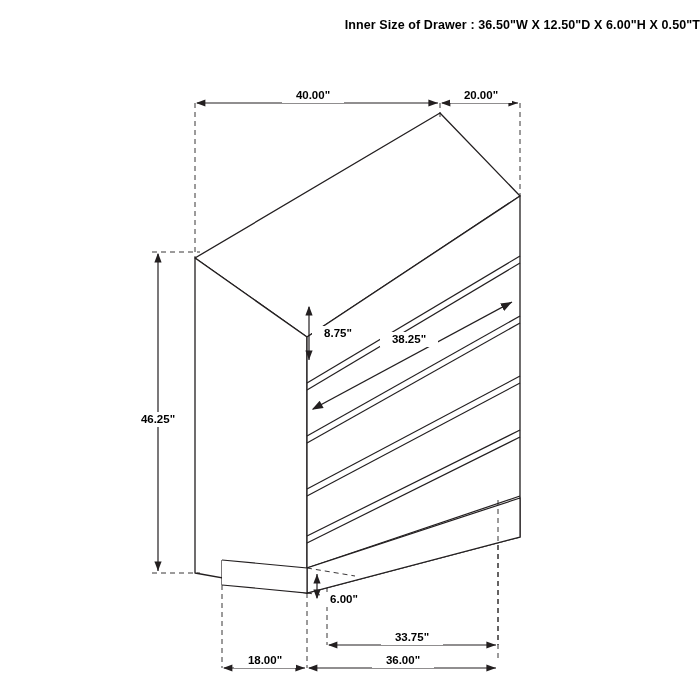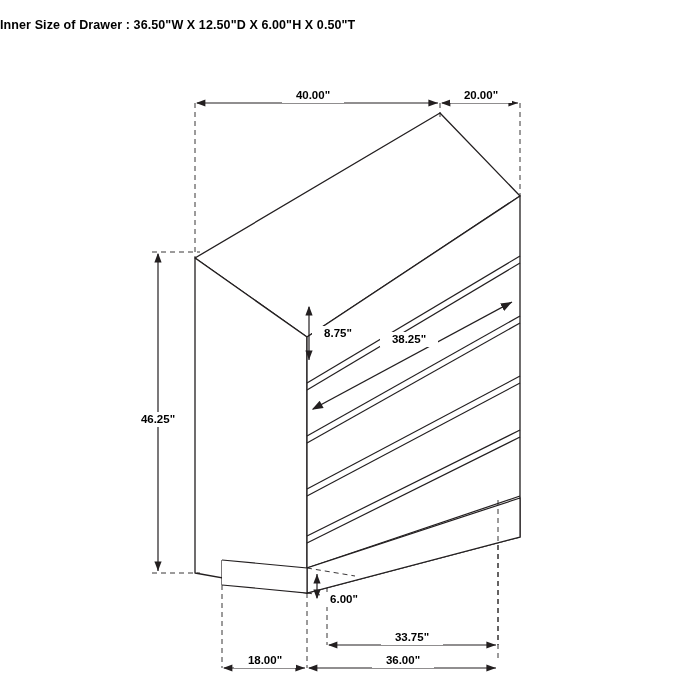--- a/index.html
+++ b/index.html
@@ -13,21 +13,21 @@
     font-family: "Liberation Sans", sans-serif;
     color: #000000;
     position: relative;
     overflow: hidden;
   }
   #title {
     position: absolute;
     top: 18px;
     left: 0;
     width: 700px;
-    text-align: left;
+    text-align: right;
     font-size: 12.5px;
     font-weight: bold;
     letter-spacing: 0.1px;
     color: #000;
   }
   #stage {
     position: absolute;
     top: 0;
     left: 0;
     width: 700px;

